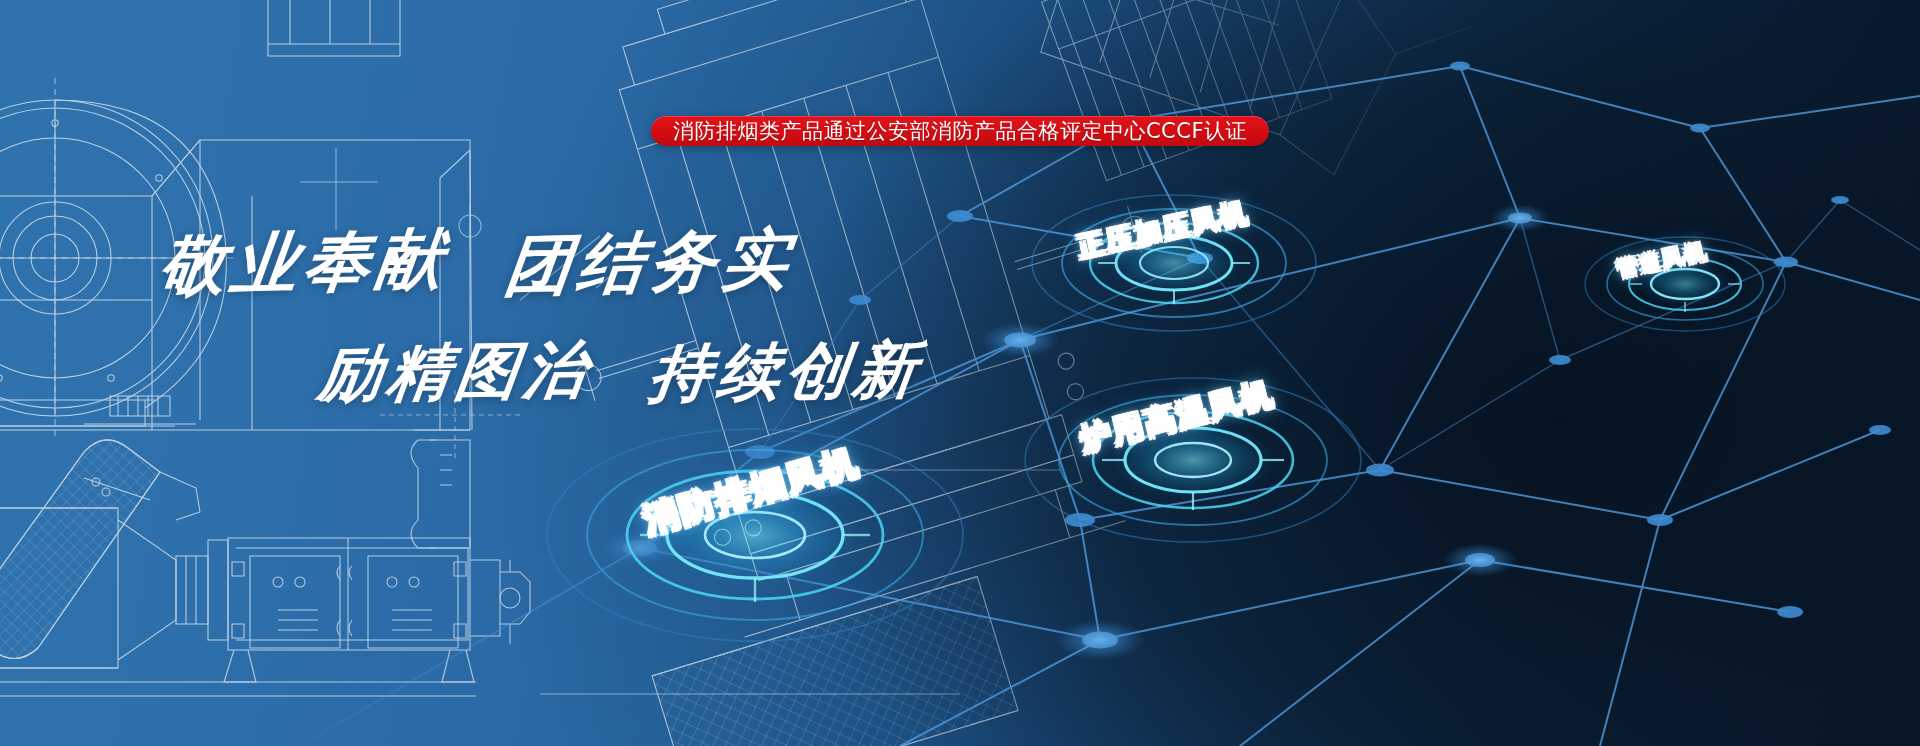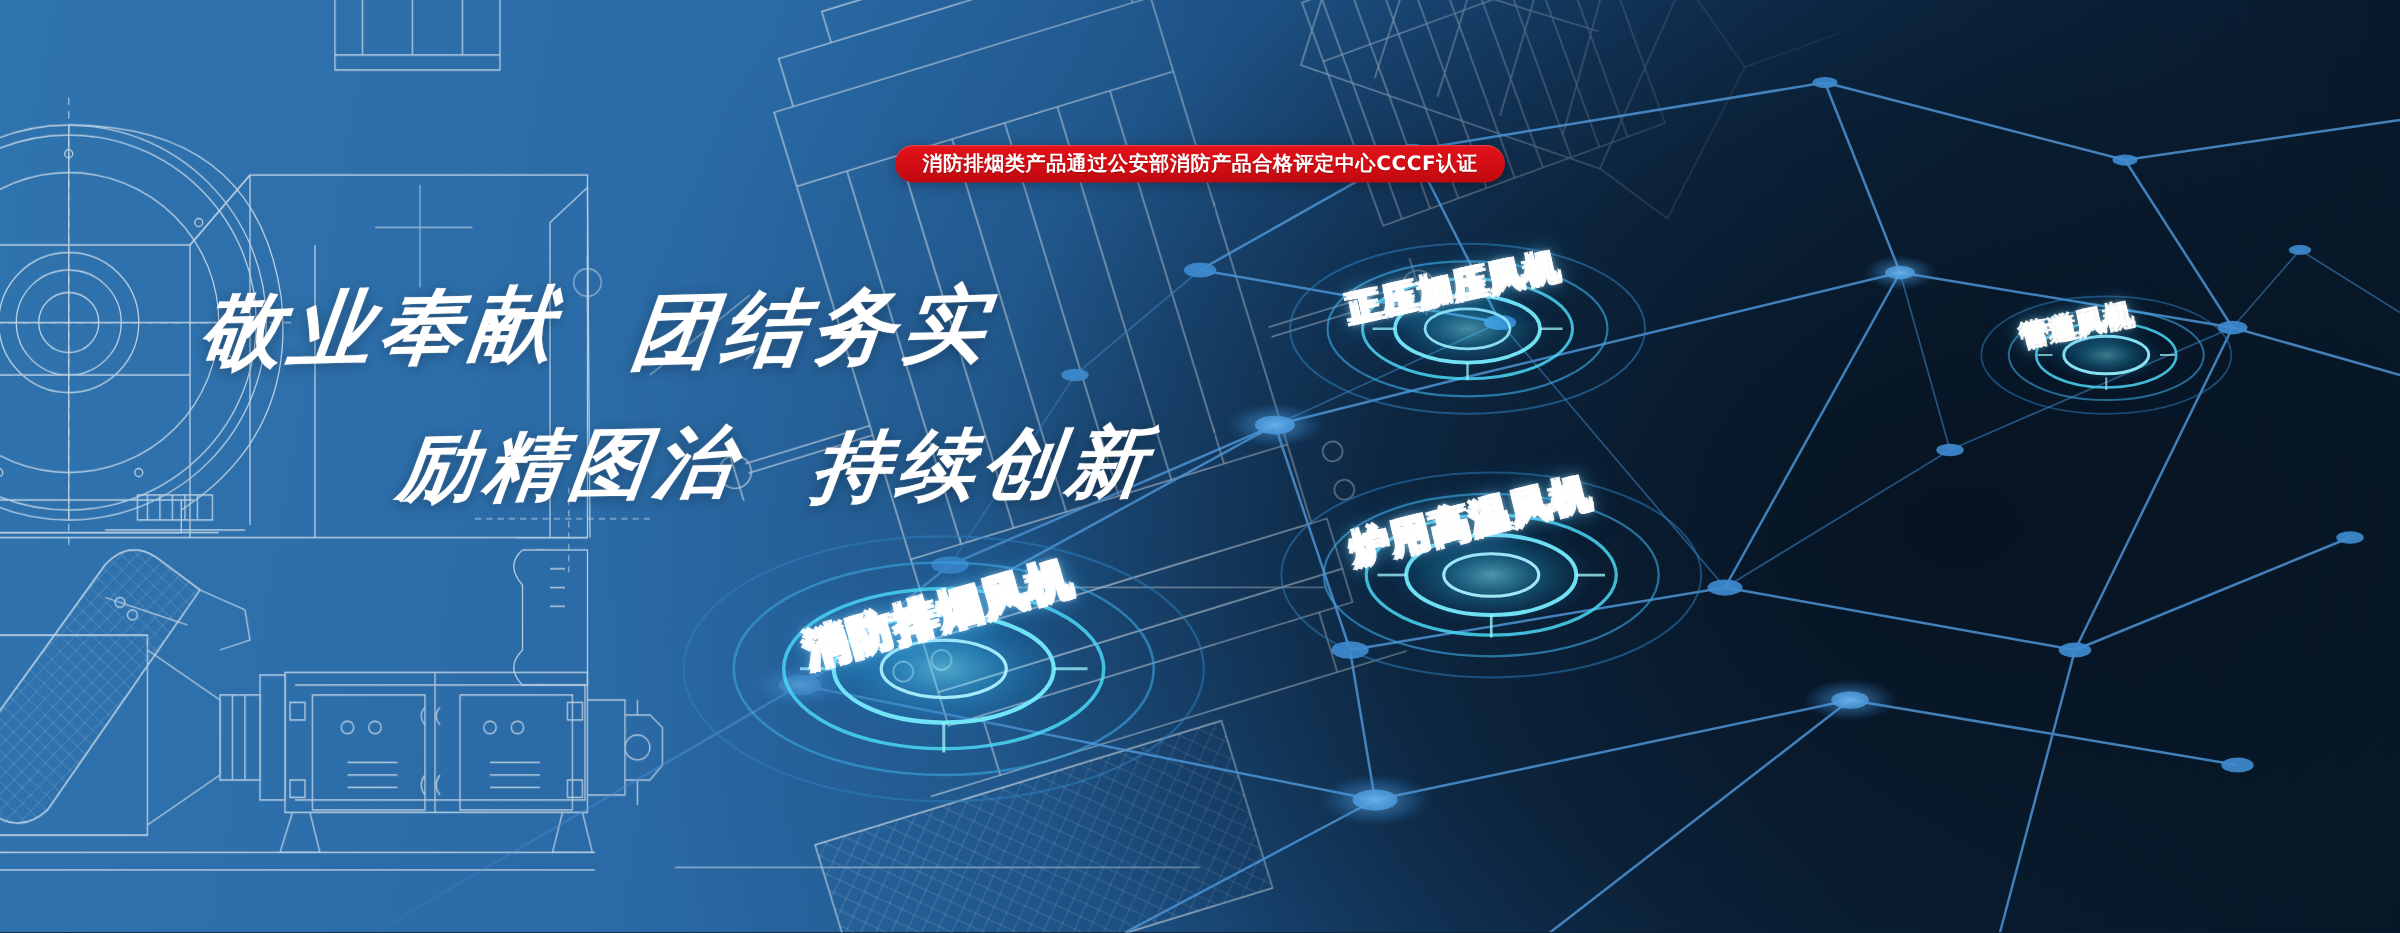--- a/index.html
+++ b/index.html
@@ -51,21 +51,21 @@
     -webkit-background-clip:text;background-clip:text;color:transparent;
   }
 
   
   #badge{
     position:absolute;left:50%;top:116px;transform:translateX(-50%);
     height:30px;padding:0 22px;border-radius:16px;
     display:flex;align-items:center;justify-content:center;
     background:linear-gradient(180deg,#e4121b 0%,#d20d13 55%,#bf0a10 100%);
     box-shadow:0 2px 10px rgba(0,0,0,.28), inset 0 1px 0 rgba(255,255,255,.18);
-    color:#fff;font-size:16px;font-weight:700;letter-spacing:.5px;
+    color:#fff;font-size:21px;font-weight:400;letter-spacing:.5px;
     font-family:"DejaVu Sans","Liberation Sans",sans-serif;
     text-shadow:0 1px 1px rgba(0,0,0,.25);
   }
 
   
   #slogan{
     position:absolute;left:150px;top:218px;width:780px;
     color:#ffffff;
     font-family:"DejaVu Serif","Liberation Serif",serif;
     font-weight:700;

